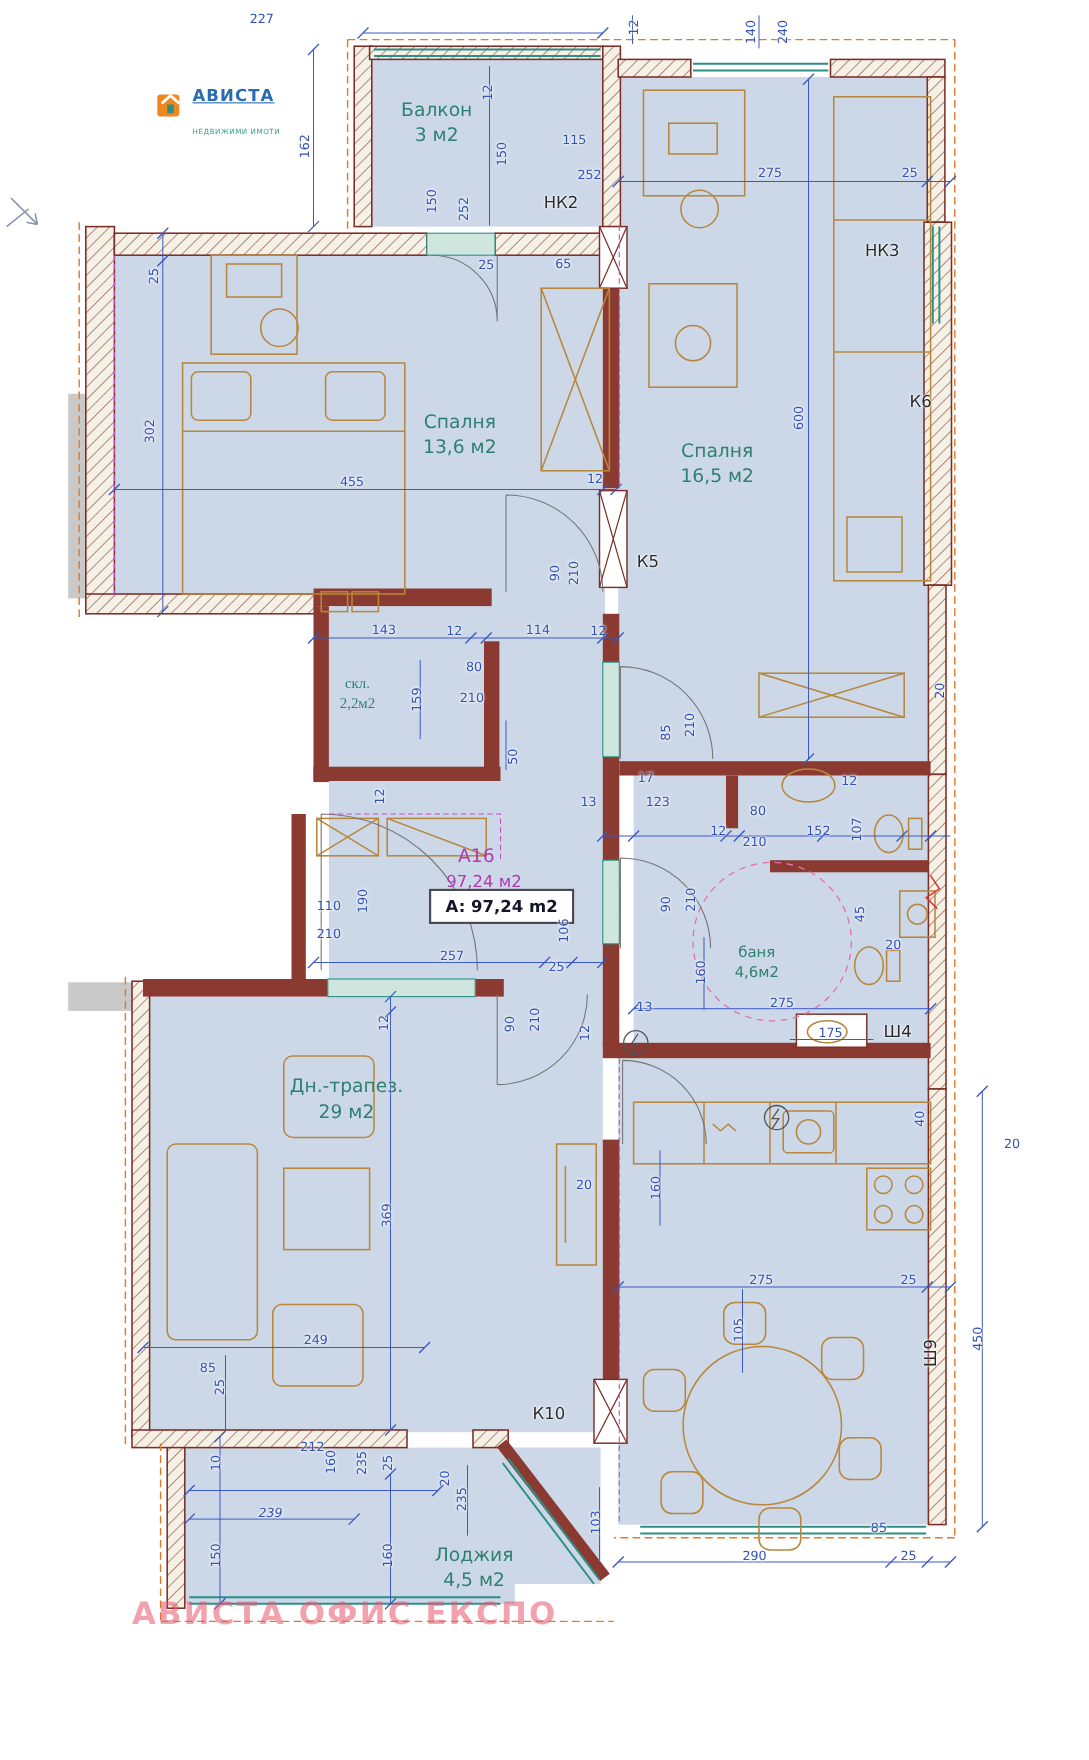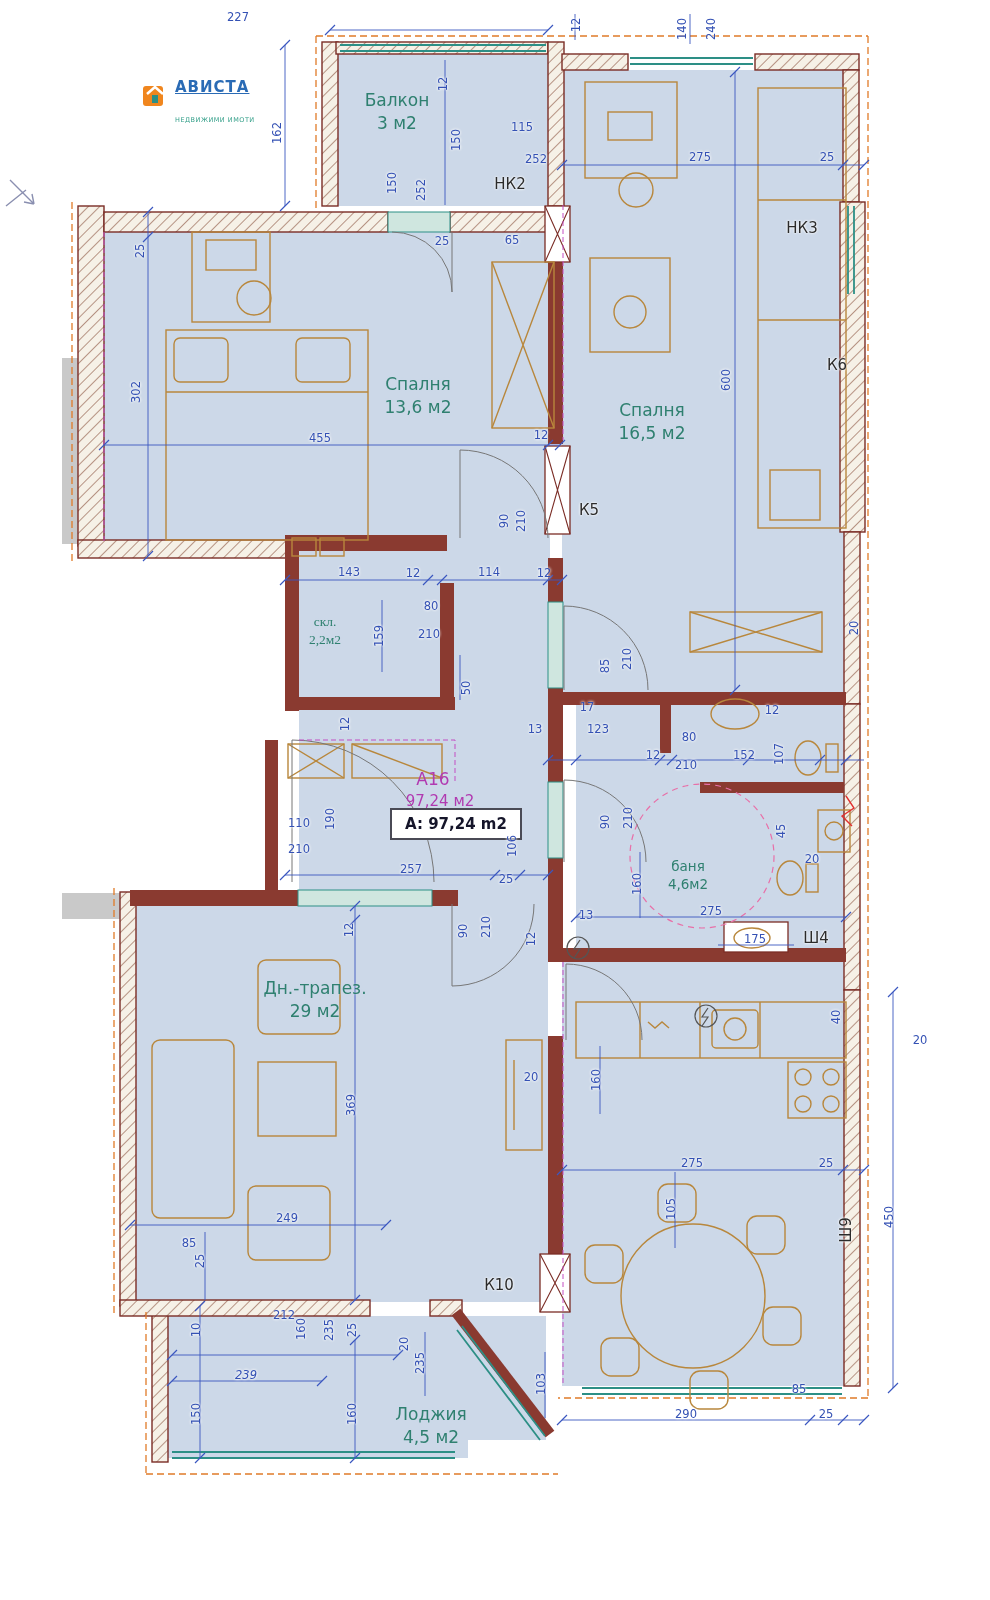--- a/index.html
+++ b/index.html
@@ -282,20 +282,21 @@
     <div class="txt">
       <div class="t1">АВИСТА</div>
       <div class="t2">НЕДВИЖИМИ ИМОТИ</div>
     </div>
   </div>
 
   <div id="apt-id">А16</div>
   <div id="apt-area">97,24 м2</div>
   <div id="area-box">A: 97,24 m2</div>
 
+  <div id="watermark">АВИСТА ОФИС ЕКСПО</div>
 <div class="dim" style="left: 238px; top: 17px;">227</div>
       <div class="dim v" style="left: 576px; top: 25px;">12</div>
       <div class="dim v" style="left: 682px; top: 29px;">140</div>
       <div class="dim v" style="left: 711px; top: 29px;">240</div>
       <div class="dim v" style="left: 277px; top: 133px;">162</div>
       <div class="dim v" style="left: 443px; top: 84px;">12</div>
       <div class="dim v" style="left: 456px; top: 140px;">150</div>
       <div class="dim" style="left: 522px; top: 127px;">115</div>
       <div class="dim" style="left: 536px; top: 159px;">252</div>
       <div class="dim" style="left: 700px; top: 157px;">275</div>

